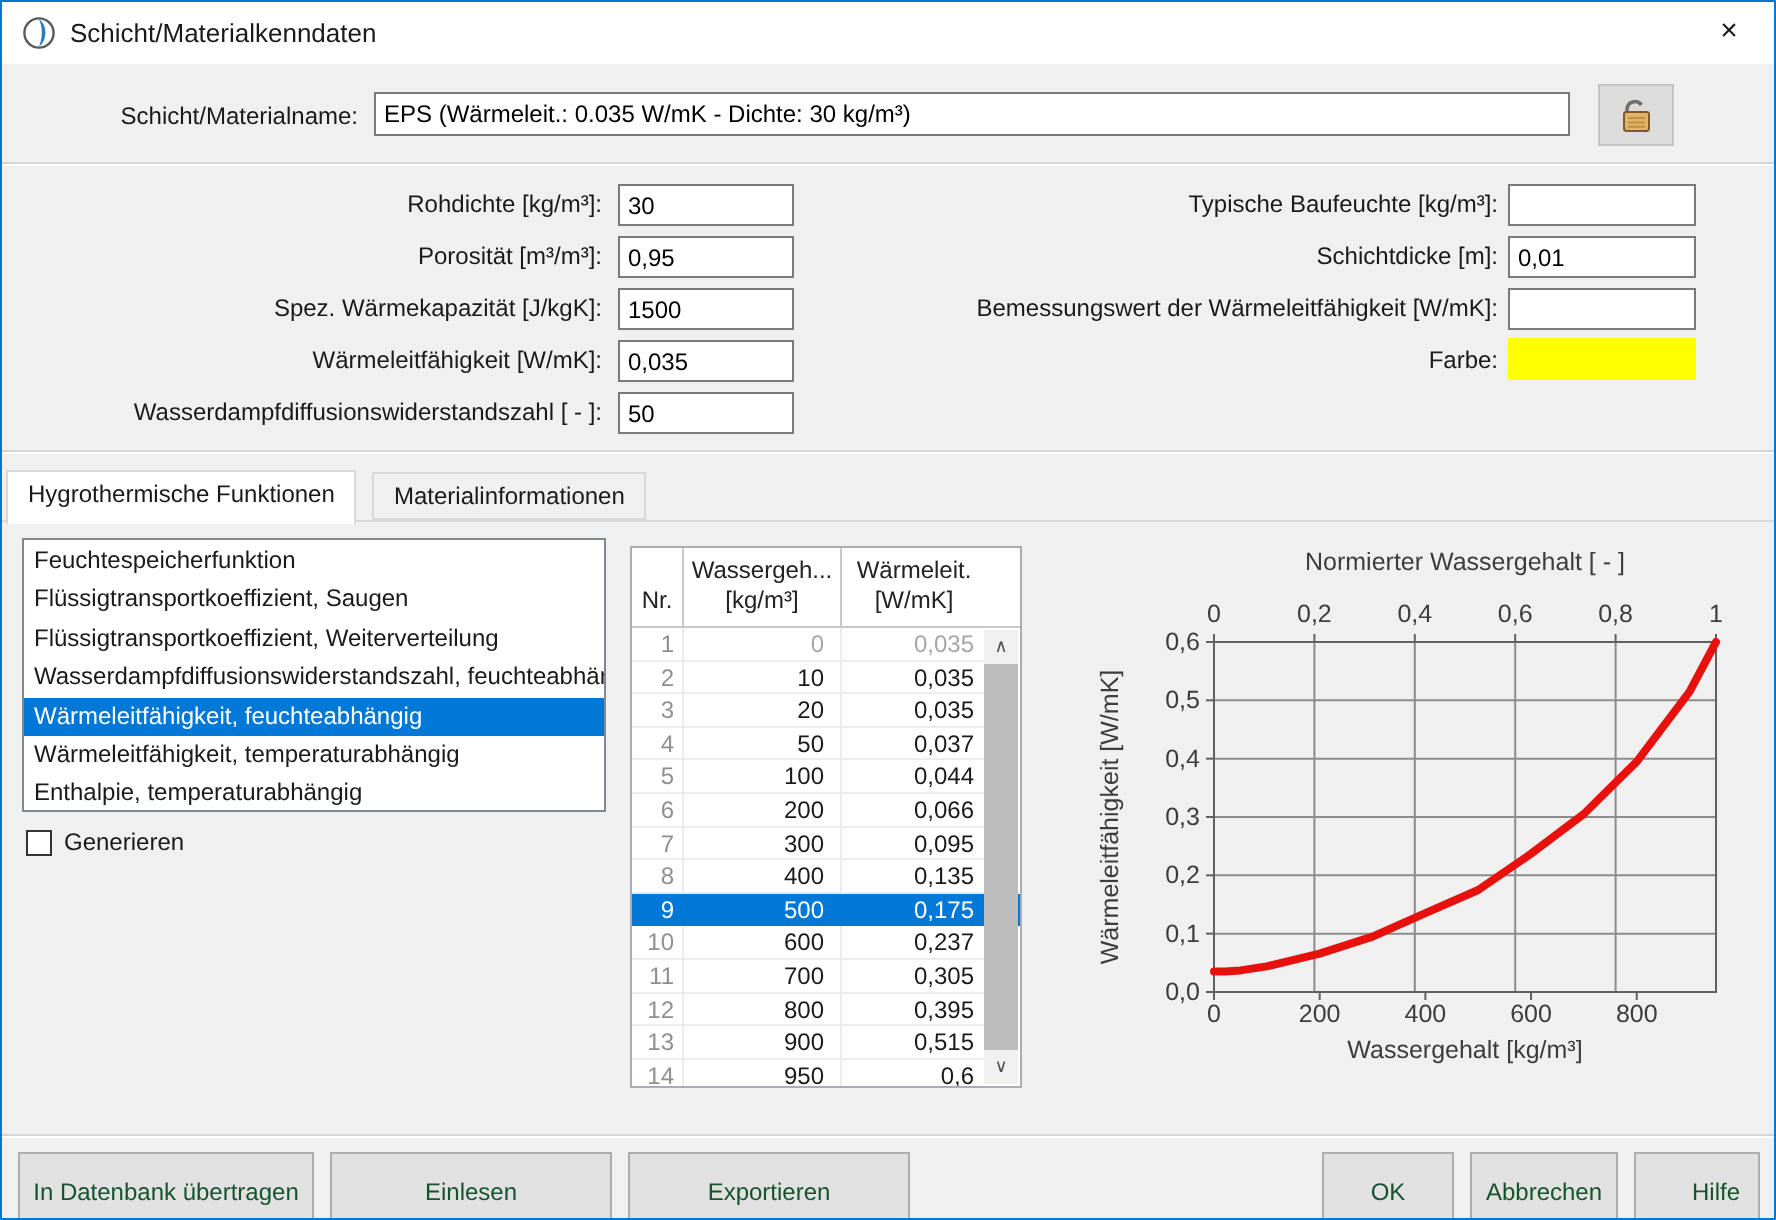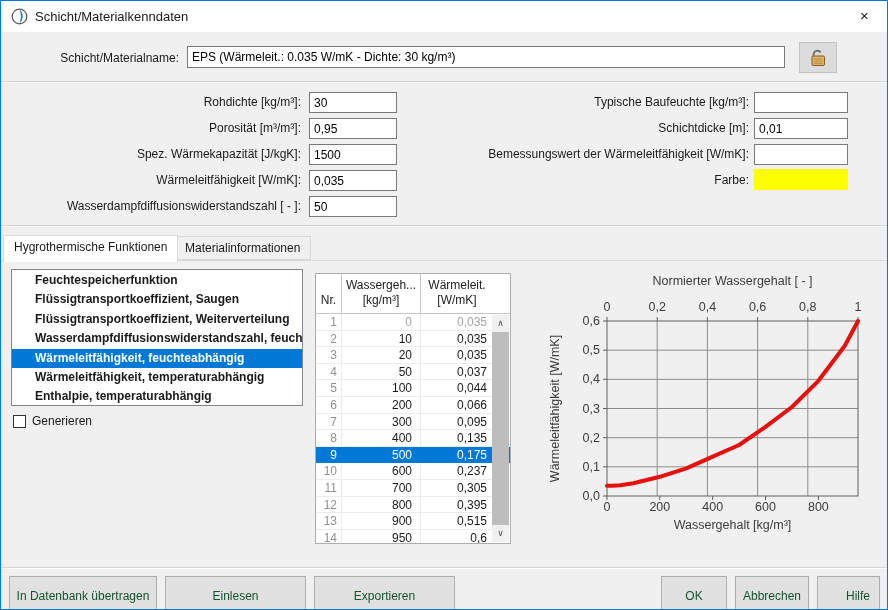--- a/index.html
+++ b/index.html
@@ -35,28 +35,28 @@
             font:12px "Liberation Sans",sans-serif; padding:0 4px; }
   .finput.left { left:308px; width:88px; }
   .finput.right { left:753px; width:94px; }
   .r1 { top:91px; } .r2 { top:117px; } .r3 { top:143px; } .r4 { top:169px; } .r5 { top:195px; }
   .color-swatch { position:absolute; left:753px; top:168px; width:94px; height:21px; }
 
   
   .tab { position:absolute; top:235px; height:24px; line-height:22px; padding:0 10px;
          background:#f0f0f0; border:1px solid #d9d9d9; cursor:pointer; }
   .tab.active { top:234px; height:27px; background:#ffffff; border-bottom:none; z-index:3; }
-  .tab1 { left:2px; } .tab2 { left:173px; }
+  .tab1 { left:2px; } .tab2 { left:185px; }
   .tabline { position:absolute; top:259px; left:0; right:0; border-top:1px solid #d9d9d9; z-index:1; }
 
   
   .listbox { position:absolute; left:10px; top:268px; width:292px; height:137px; background:#fff;
              border:1px solid #828790; overflow:hidden; padding-top:1px; }
-  .list-item { height:19.4px; line-height:19.4px; padding-left:23px; white-space:nowrap;
-               overflow:hidden; cursor:default;font-weight:bold; }
+  .list-item { height:19.4px; line-height:19.4px; padding-left:5px; white-space:nowrap;
+               overflow:hidden; cursor:default; }
   .list-item.selected { background:#0078d7; color:#fff; }
 
   
   .chkbox { position:absolute; left:12px; top:414px; width:13px; height:13px; background:#fff;
             border:1px solid #333; cursor:pointer; }
   .chklabel { position:absolute; left:31px; top:412px; line-height:16px; }
 
   
   .dtable { position:absolute; left:314px; top:272px; width:196px; height:271px; background:#fff;
             border:1px solid #abadb3; overflow:hidden; }

